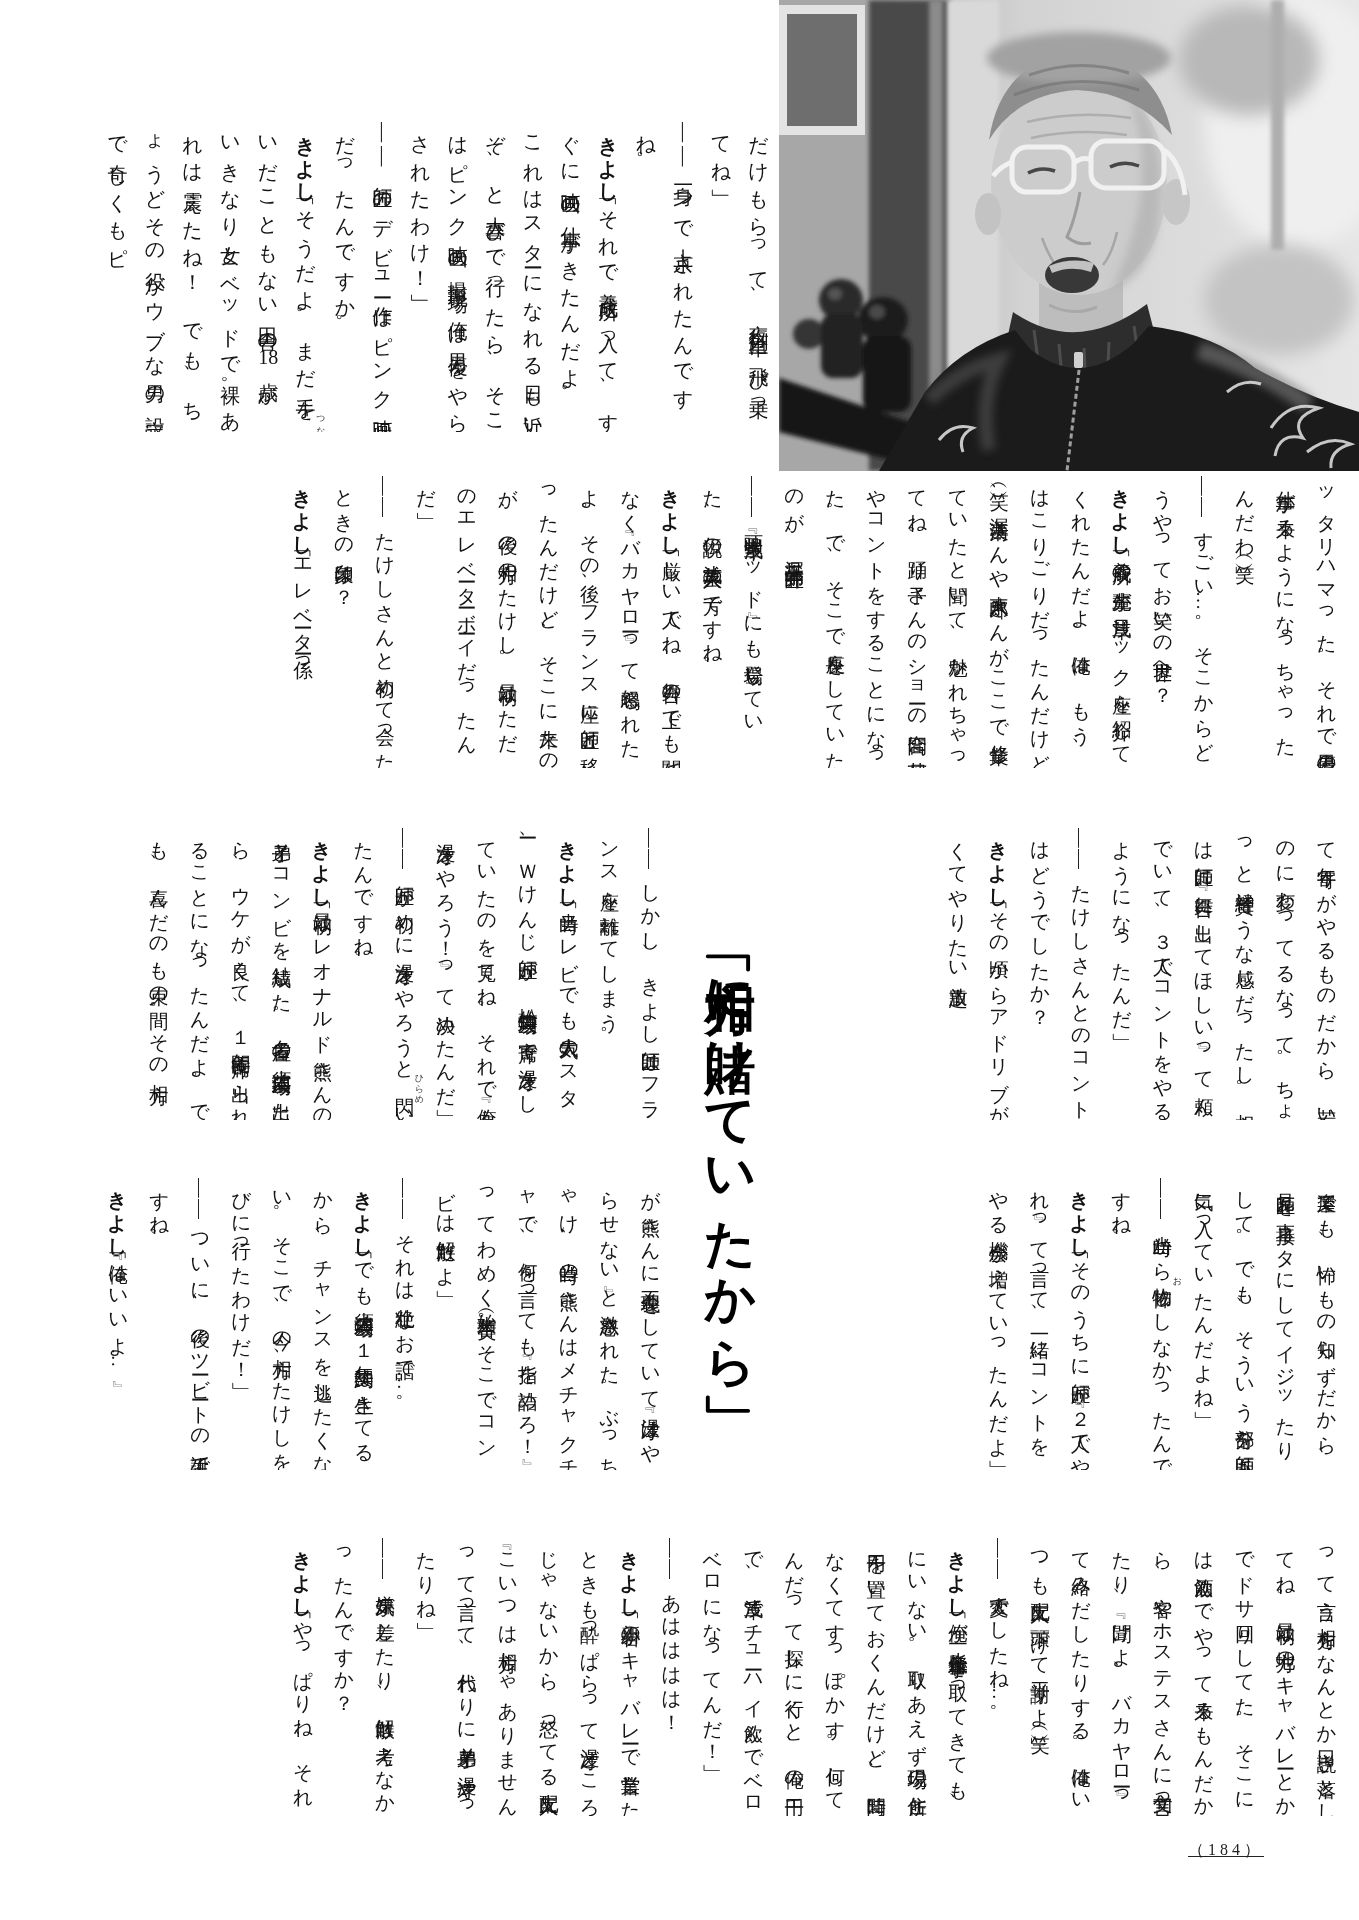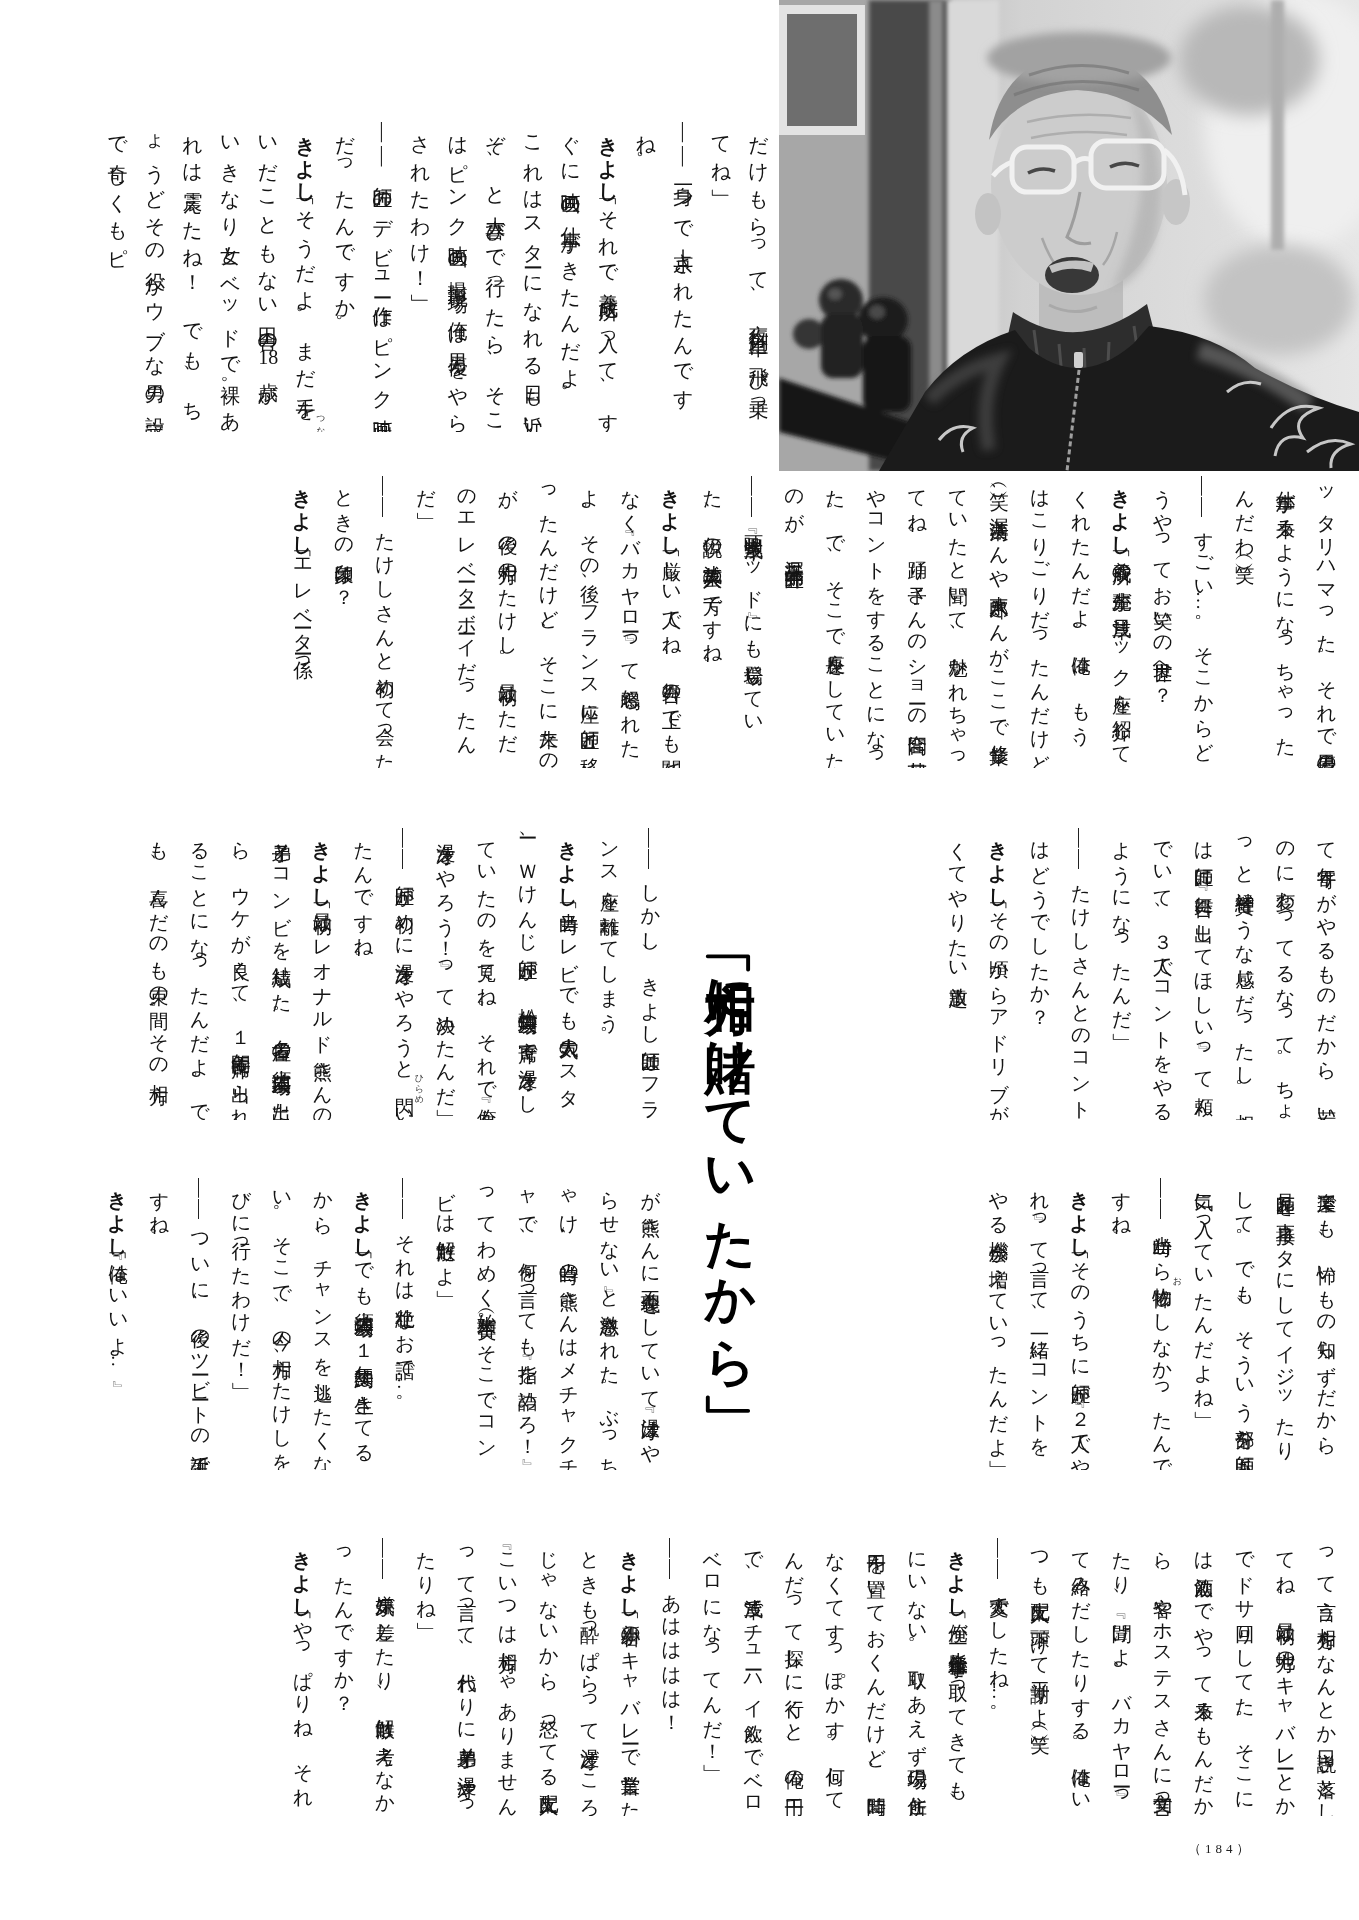--- a/index.html
+++ b/index.html
@@ -38,21 +38,21 @@
     font-family:"Liberation Sans","DejaVu Sans",sans-serif;
     font-weight:800;font-size:51px;letter-spacing:1.5px;color:#000;
     display:flex;align-items:center;justify-content:center;line-height:1.1;
   }
   #photo{
     position:absolute;left:779px;top:0;width:580px;height:471px;
     overflow:hidden;background:#cfcfcf;
   }
   #page-number{
     position:absolute;left:1188px;top:1840px;
-    font-size:13px;letter-spacing:4px;color:#222;
+    font-size:16px;letter-spacing:4px;color:#222;text-decoration:underline;
   }
 </style>
 </head>
 <body>
 
 <div id="photo">
   <svg width="580" height="471" viewBox="0 0 580 471">
     <defs>
       <filter id="b8" x="-40%" y="-40%" width="180%" height="180%">
           <feGaussianBlur stdDeviation="9"></feGaussianBlur>

